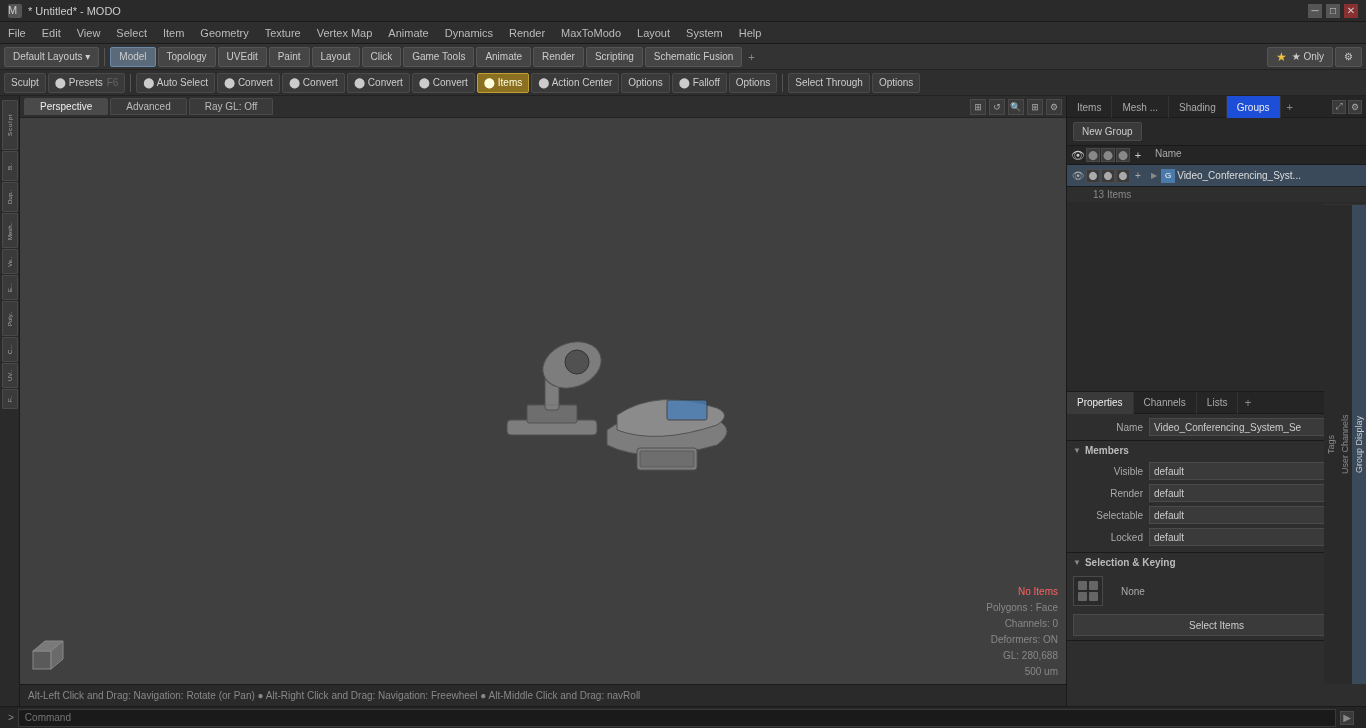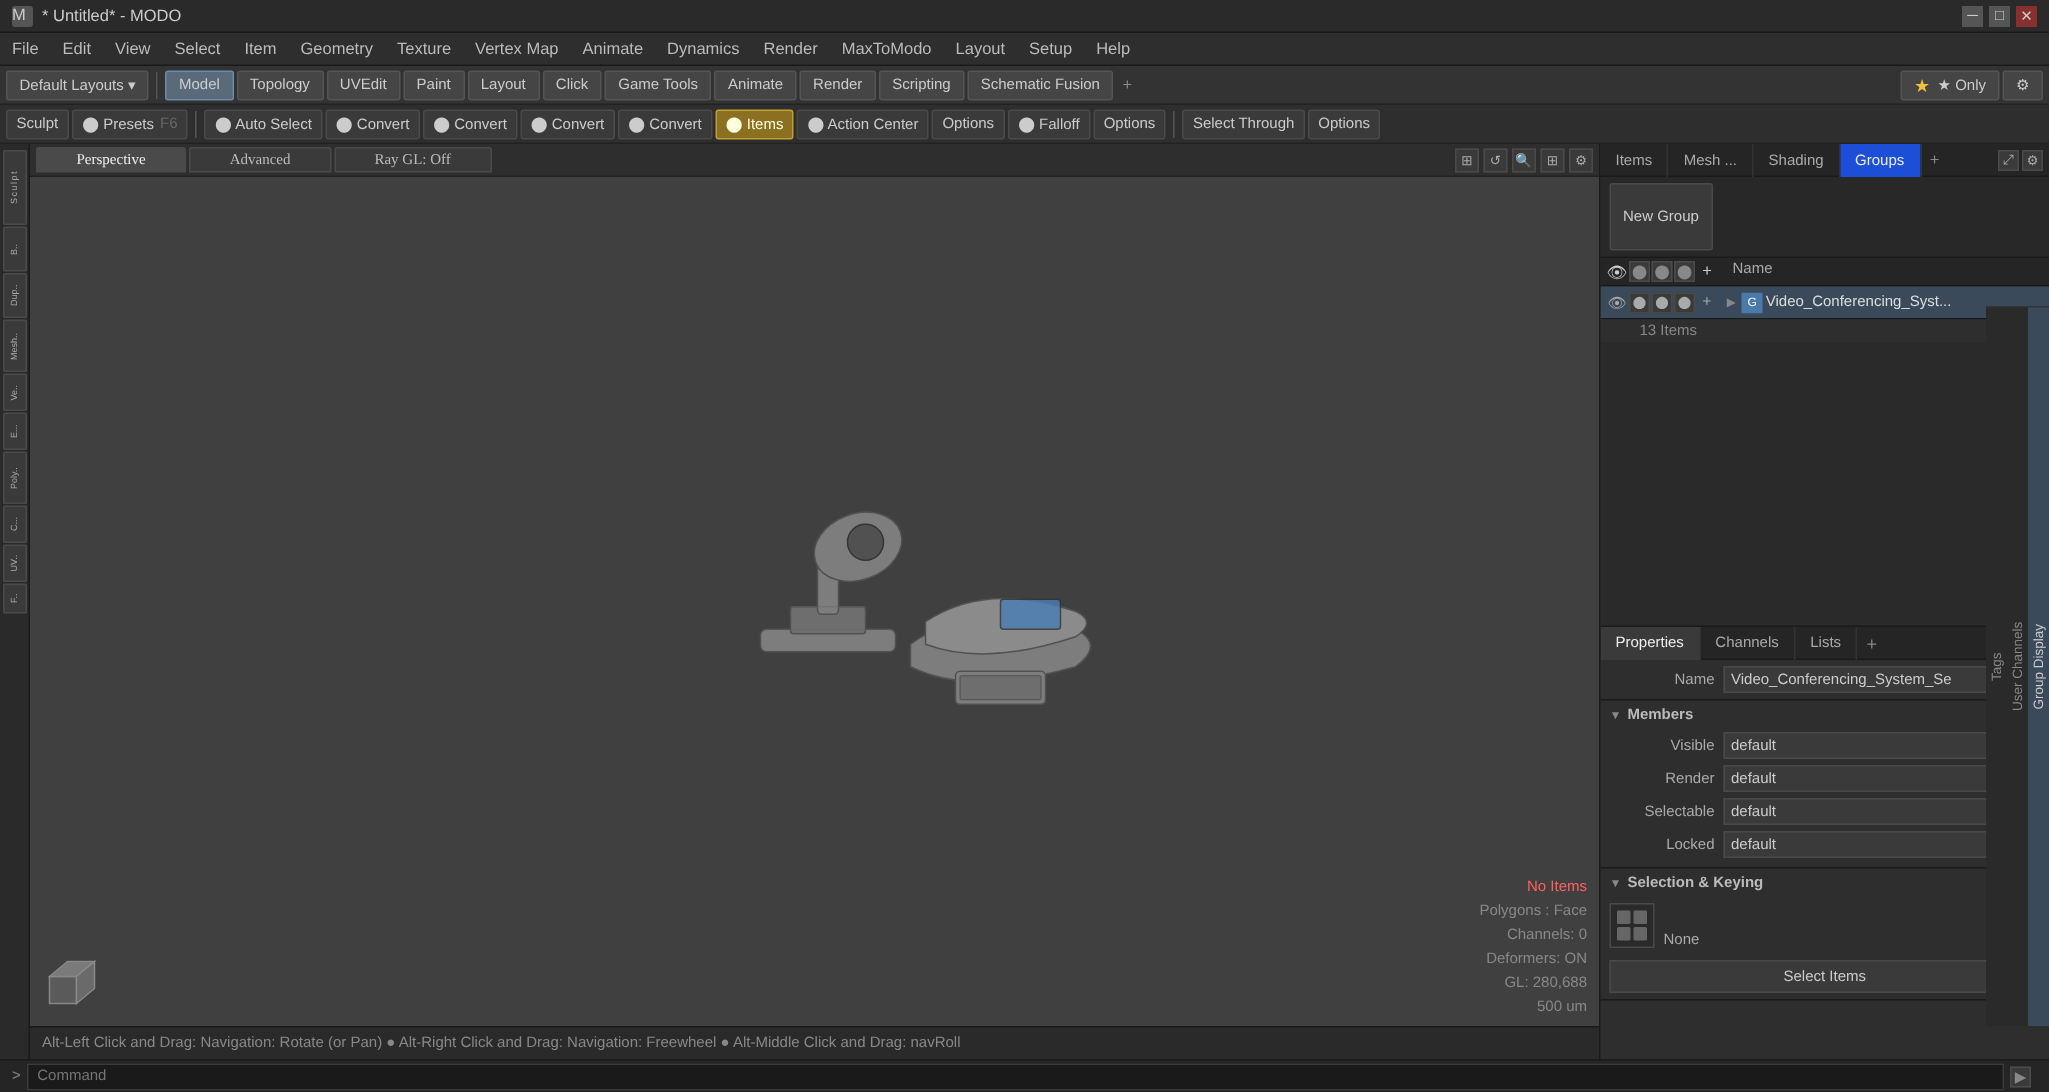--- a/index.html
+++ b/index.html
@@ -32,21 +32,21 @@
     
     #main { display: flex; height: calc(728px - 22px - 22px - 26px - 26px - 22px); }
 
     
     #left-sidebar { width: 20px; background: #2a2a2a; border-right: 1px solid #1a1a1a; display: flex; flex-direction: column; align-items: center; padding-top: 4px; gap: 1px; }
     .ls-btn { width: 16px; height: 16px; background: #3a3a3a; border: 1px solid #4a4a4a; cursor: pointer; font-size: 7px; color: #aaa; display: flex; align-items: center; justify-content: center; border-radius: 1px; }
 
     
     #viewport-area { flex: 1; display: flex; flex-direction: column; background: #3c3c3c; }
     #viewport-tabs { background: #2e2e2e; height: 22px; display: flex; align-items: center; padding: 0 4px; gap: 2px; border-bottom: 1px solid #222; }
-    .vp-tab { padding: 2px 26px; background: #3a3a3a; border: 1px solid #4a4a4a; color: #bbb; font-size: 10px; cursor: pointer; border-radius: 2px 2px 0 0; font-family: Liberation Serif, serif; }
+    .vp-tab { padding: 2px 15px; background: #3a3a3a; border: 1px solid #4a4a4a; color: #bbb; font-size: 10px; cursor: pointer; border-radius: 2px 2px 0 0; }
     .vp-tab.active { background: #4a4a4a; color: #eee; }
     .vp-controls { margin-left: auto; display: flex; gap: 3px; }
     .vp-ctrl-btn { width: 16px; height: 16px; background: #3a3a3a; border: 1px solid #4a4a4a; color: #aaa; display: flex; align-items: center; justify-content: center; font-size: 9px; cursor: pointer; }
     #viewport-canvas { flex: 1; background: #404040; position: relative; overflow: hidden; }
     #corner-cube { position: absolute; bottom: 8px; left: 8px; width: 40px; height: 40px; }
 
     
     #model-display { position: absolute; top: 50%; left: 50%; transform: translate(-30%, -50%); }
 
     
@@ -54,21 +54,21 @@
 
     
     #right-panel { width: 300px; background: #2e2e2e; border-left: 1px solid #1a1a1a; display: flex; flex-direction: column; }
 
     
     #rp-tabs { display: flex; background: #252525; border-bottom: 1px solid #1a1a1a; height: 22px; }
     .rp-tab { padding: 0 10px; height: 22px; display: flex; align-items: center; cursor: pointer; color: #aaa; font-size: 10px; border-right: 1px solid #333; }
     .rp-tab.active { background: #1d4ed8; color: #eee; }
     .rp-tab-add { padding: 0 6px; display: flex; align-items: center; color: #888; cursor: pointer; }
     #new-group-bar { display: flex; align-items: center; justify-content: space-between; padding: 4px 6px; background: #282828; border-bottom: 1px solid #1a1a1a; }
-    #new-group-btn { background: #3a3a3a; border: 1px solid #4a4a4a; color: #ccc; padding: 16px 8px; font-size: 10px; cursor: pointer; border-radius: 2px; }
+    #new-group-btn { background: #3a3a3a; border: 1px solid #4a4a4a; color: #ccc; padding: 3px 8px; font-size: 10px; cursor: pointer; border-radius: 2px; }
     #items-table-header { display: flex; padding: 2px 4px; background: #252525; border-bottom: 1px solid #1a1a1a; }
     .it-icons { display: flex; gap: 1px; width: 80px; align-items: center; }
     .it-icon-btn { width: 14px; height: 14px; background: #3a3a3a; border: 1px solid #4a4a4a; display: flex; align-items: center; justify-content: center; font-size: 8px; color: #888; cursor: pointer; }
     .it-col-name { color: #aaa; font-size: 10px; padding-left: 4px; }
     #items-row { display: flex; align-items: center; padding: 2px 4px; background: #3a4a5a; border-bottom: 1px solid #1a1a1a; cursor: pointer; height: 22px; }
     .item-row-icons { display: flex; gap: 1px; width: 80px; align-items: center; }
     .item-row-icon { width: 14px; height: 14px; display: flex; align-items: center; justify-content: center; font-size: 8px; color: #aaa; }
     .item-row-name { color: #ddd; font-size: 10px; flex: 1; overflow: hidden; text-overflow: ellipsis; white-space: nowrap; }
     #items-count { color: #888; font-size: 10px; padding: 2px 4px; }
     #items-blank { background: #2a2a2a; height: 190px; border-bottom: 1px solid #1a1a1a; }
@@ -88,21 +88,21 @@
 
     #members-section { padding: 4px 6px; border-bottom: 1px solid #1a1a1a; }
     .section-header { color: #bbb; font-size: 10px; font-weight: bold; margin-bottom: 4px; display: flex; align-items: center; gap: 4px; }
     .section-triangle { color: #888; font-size: 8px; }
     .prop-row { display: flex; align-items: center; padding: 2px 0; gap: 6px; }
     .prop-label { color: #aaa; font-size: 10px; min-width: 70px; text-align: right; }
     .prop-select { background: #3a3a3a; border: 1px solid #4a4a4a; color: #ccc; padding: 1px 4px; font-size: 10px; flex: 1; height: 18px; display: flex; align-items: center; justify-content: space-between; cursor: pointer; }
     .prop-select-arrow { color: #888; font-size: 9px; }
 
     #selection-keying-section { padding: 4px 6px; border-bottom: 1px solid #1a1a1a; }
-    .sel-key-btn-row { display: flex; align-items: flex-end; padding: 4px 0; gap: 6px; }
+    .sel-key-btn-row { display: flex; align-items: center; padding: 4px 0; gap: 18px; }
     .sel-key-icon { width: 30px; height: 30px; background: #2a2a2a; border: 1px solid #4a4a4a; display: grid; grid-template-columns: 1fr 1fr; gap: 2px; padding: 4px; }
     .sel-key-dot { background: #666; border-radius: 1px; }
     .sel-key-label { color: #aaa; font-size: 10px; }
     .select-items-btn { background: #3a3a3a; border: 1px solid #4a4a4a; color: #ccc; padding: 2px 10px; font-size: 10px; cursor: pointer; width: 100%; height: 22px; text-align: center; margin-top: 4px; }
 
     
     #side-tabs { writing-mode: vertical-rl; display: flex; flex-direction: column; width: 16px; background: #252525; border-left: 1px solid #1a1a1a; }
     .side-tab { padding: 6px 2px; color: #888; font-size: 9px; cursor: pointer; background: #2a2a2a; border-bottom: 1px solid #1a1a1a; text-align: center; }
     .side-tab.active { background: #3a4a5a; color: #ccc; }
 
@@ -146,21 +146,21 @@
   <div class="menu-item">Select</div>
   <div class="menu-item">Item</div>
   <div class="menu-item">Geometry</div>
   <div class="menu-item">Texture</div>
   <div class="menu-item">Vertex Map</div>
   <div class="menu-item">Animate</div>
   <div class="menu-item">Dynamics</div>
   <div class="menu-item">Render</div>
   <div class="menu-item">MaxToModo</div>
   <div class="menu-item">Layout</div>
-  <div class="menu-item">Setup</div>
+  <div class="menu-item">System</div>
   <div class="menu-item">Help</div>
 </div>
 
 <div id="toolbar1">
   <button class="tb-btn">Default Layouts ▾</button>
   <div class="tb-sep"></div>
   <button class="tb-btn active">Model</button>
   <button class="tb-btn">Topology</button>
   <button class="tb-btn">UVEdit</button>
   <button class="tb-btn">Paint</button>

